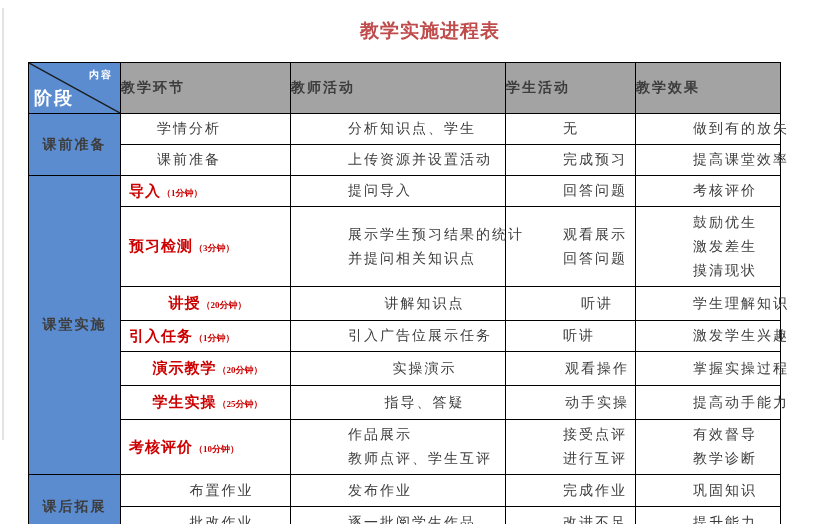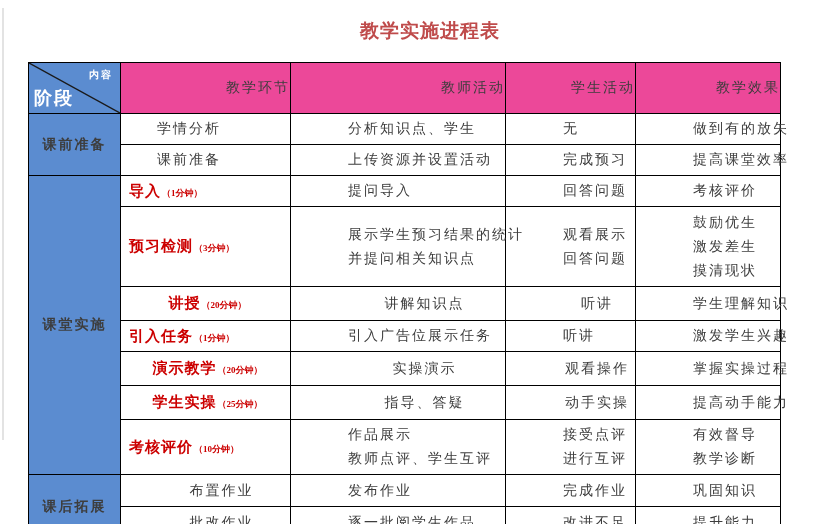--- a/index.html
+++ b/index.html
@@ -46,27 +46,27 @@
     width: 752px;
   }
   table.schedule td, table.schedule th {
     border: 1px solid #000000;
     padding: 0;
     vertical-align: middle;
     font-size: 14px;
     color: #3d3d3d;
   }
   th.header-cell {
-    background: #ec4899;
+    background: #a3a3a3;
     color: #ffffff;
-    font-weight: normal;
+    font-weight: bold;
     font-size: 15px;
     letter-spacing: 2px;
     height: 50px;
-    text-align: right;
+    text-align: left;
   }
   th.corner-cell {
     background: #5b8cd0;
     position: relative;
     height: 50px;
     overflow: hidden;
   }
   .corner-svg { position: absolute; left: 0; top: 0; width: 100%; height: 100%; }
   .corner-top-right {
     position: absolute;

